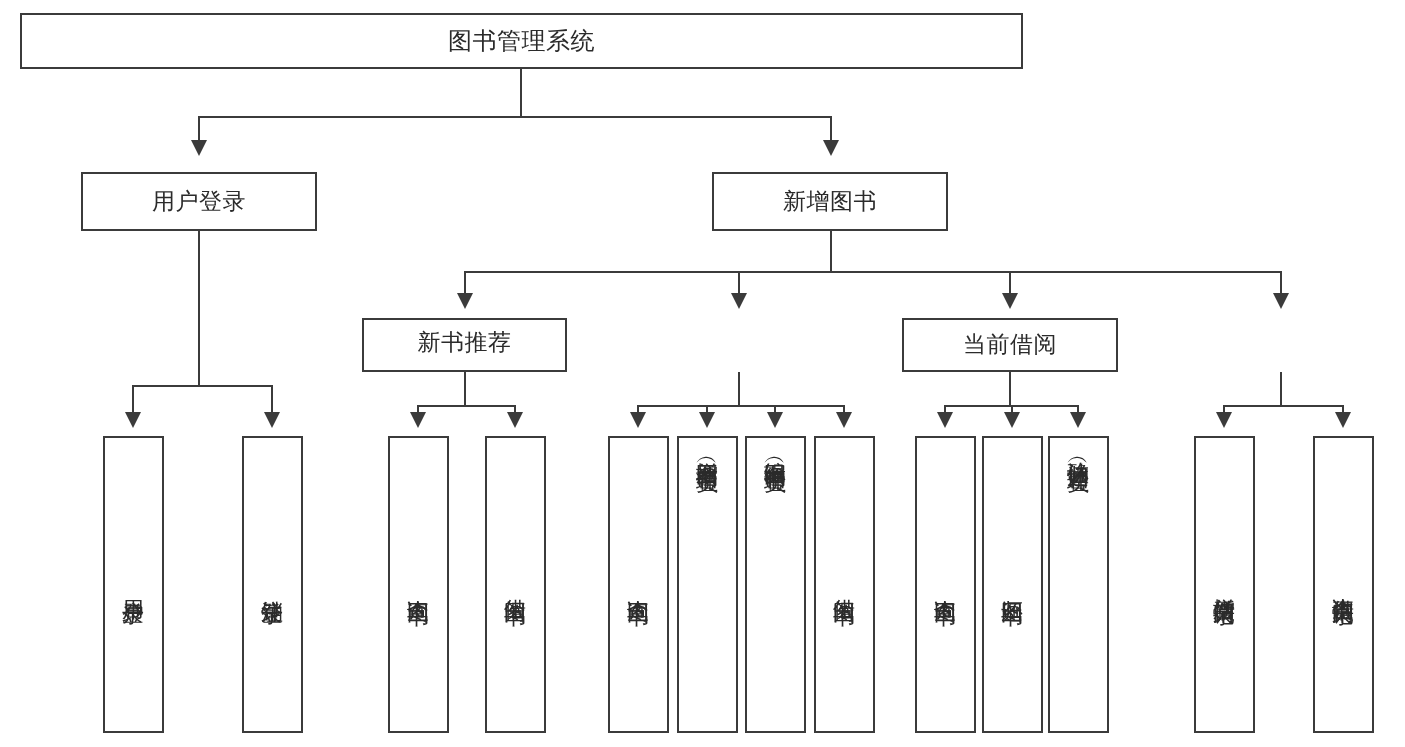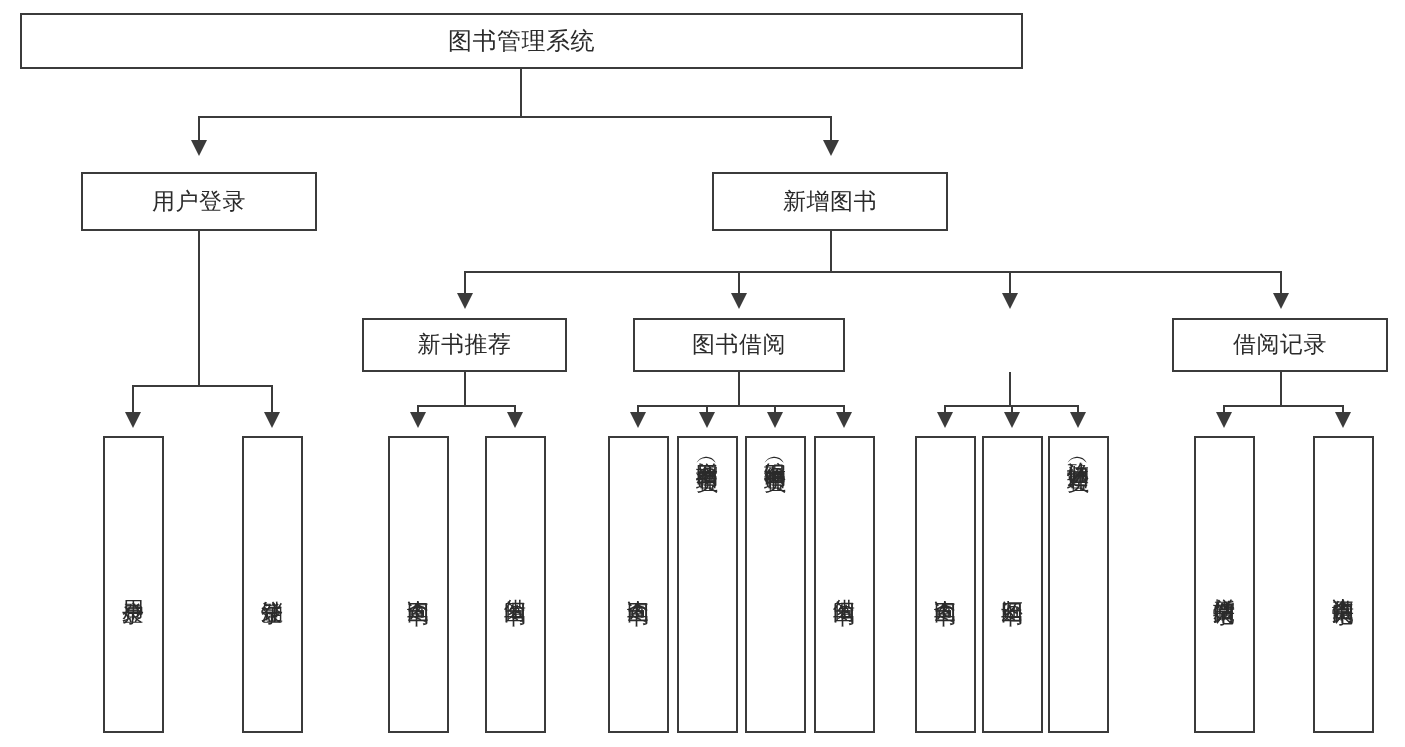--- a/index.html
+++ b/index.html
@@ -137,32 +137,29 @@
 
   <div class="ln v" style="left:738px; top:271px; width:2px; height:24px;"></div>
   <div class="arrow" style="left:731px; top:293px;"></div>
 
   <div class="ln v" style="left:1009px; top:271px; width:2px; height:24px;"></div>
   <div class="arrow" style="left:1002px; top:293px;"></div>
 
   <div class="ln v" style="left:1280px; top:271px; width:2px; height:24px;"></div>
   <div class="arrow" style="left:1273px; top:293px;"></div>
 
-  <div class="node h" style="left:362px; top:318px; width:205px; height:54px;">
+  <div class="node h" style="left:362px; top:318px; width:205px; height:54px;font-family:Liberation Mono, monospace;">
     <span class="label">新书推荐</span>
   </div>
 
-  <div class="node h" style="left:633px; top:318px; width:212px; height:54px;">
-    <span class="label">图书借阅</span>
-  </div>
-
-
-  <div class="node h" style="left:1172px; top:318px; width:216px; height:54px;">
-    <span class="label">借阅记录</span>
-  </div>
+
+  <div class="node h" style="left:902px; top:318px; width:216px; height:54px;">
+    <span class="label">当前借阅</span>
+  </div>
+
 
   <div class="ln v" style="left:464px; top:372px; width:2px; height:34px;"></div>
   <div class="ln h" style="left:417px; top:405px; width:98px; height:2px;"></div>
   <div class="ln v" style="left:417px; top:405px; width:2px; height:10px;"></div>
   <div class="arrow" style="left:410px; top:412px;"></div>
   <div class="ln v" style="left:514px; top:405px; width:2px; height:10px;"></div>
   <div class="arrow" style="left:507px; top:412px;"></div>
 
   <div class="ln v" style="left:738px; top:372px; width:2px; height:34px;"></div>
   <div class="ln h" style="left:637px; top:405px; width:208px; height:2px;"></div>

